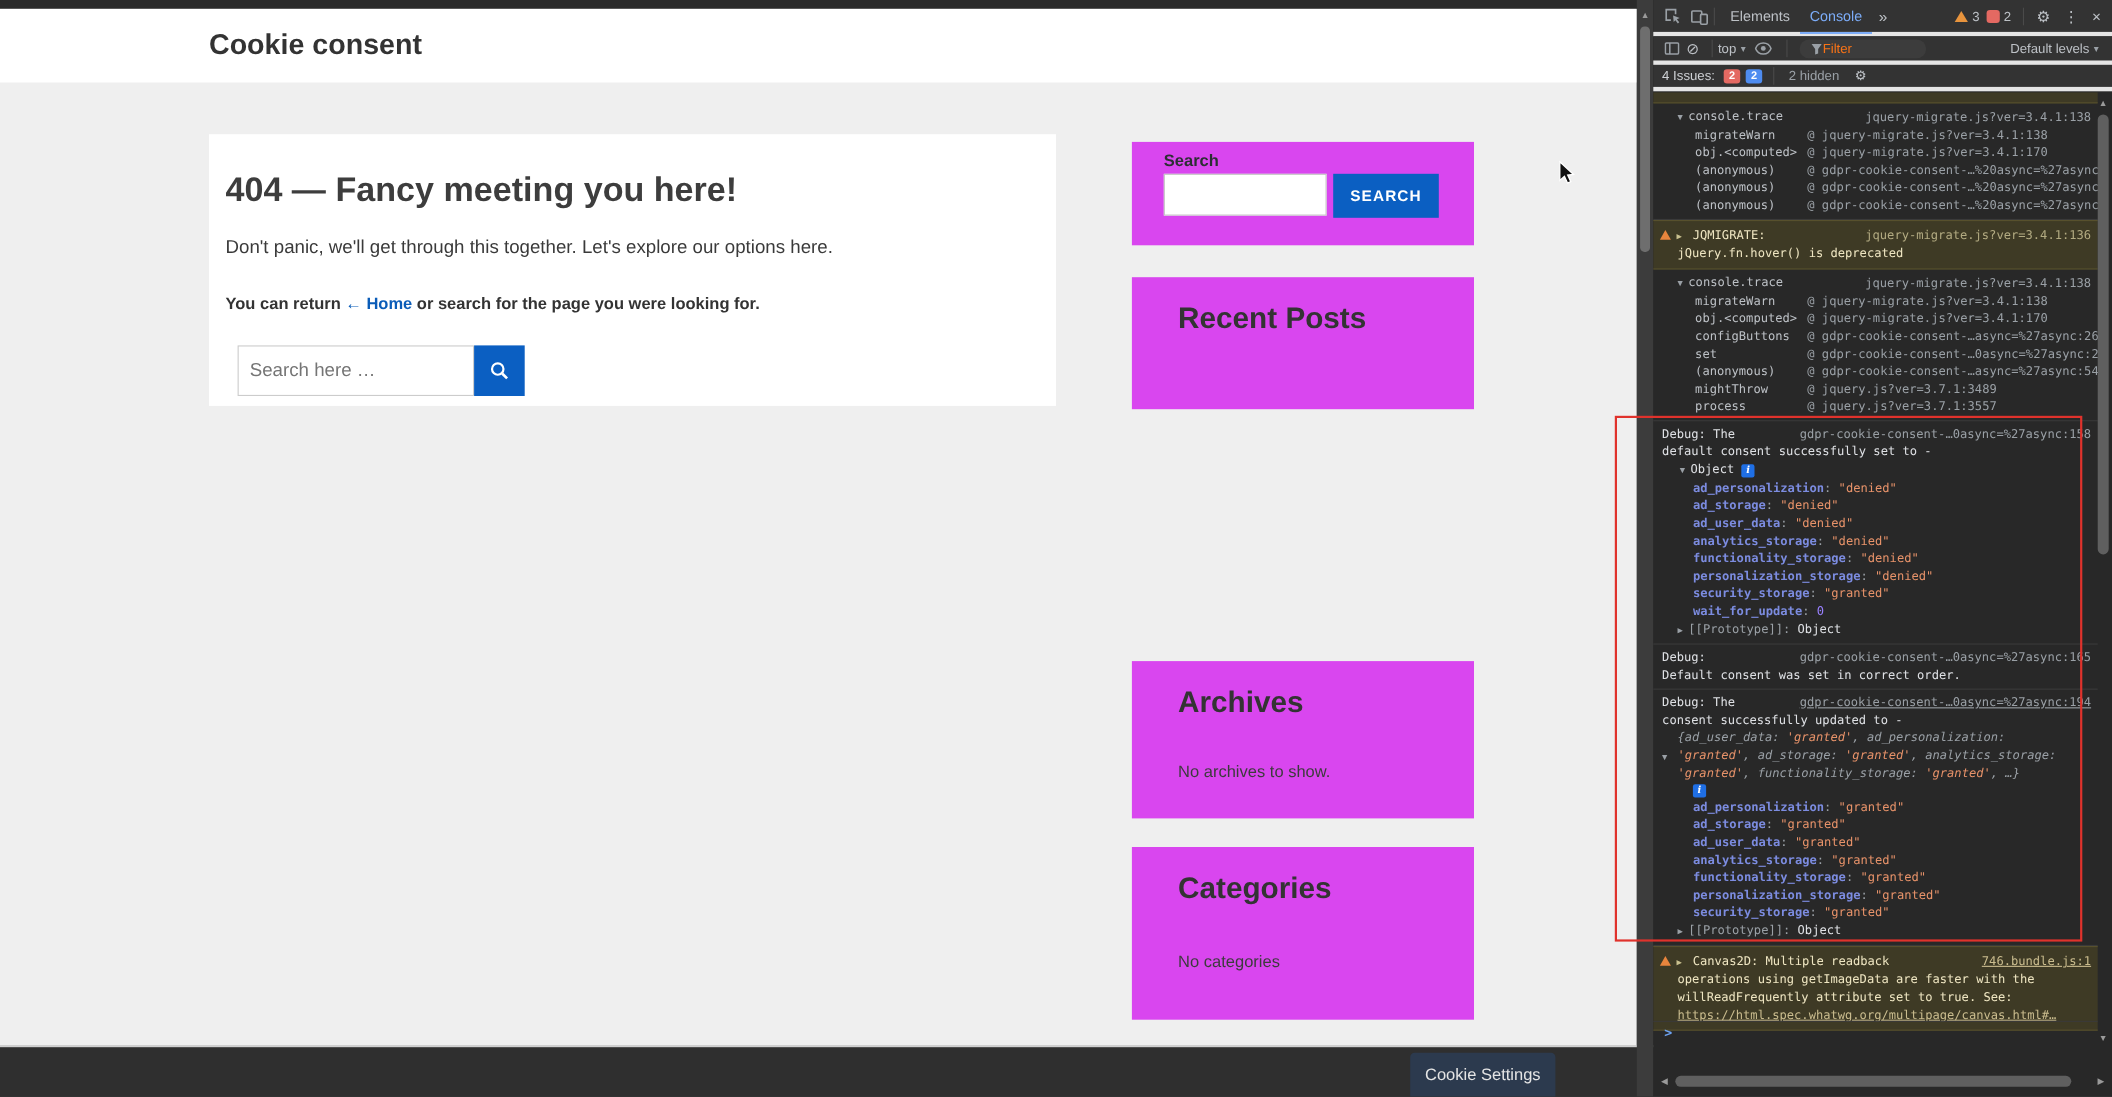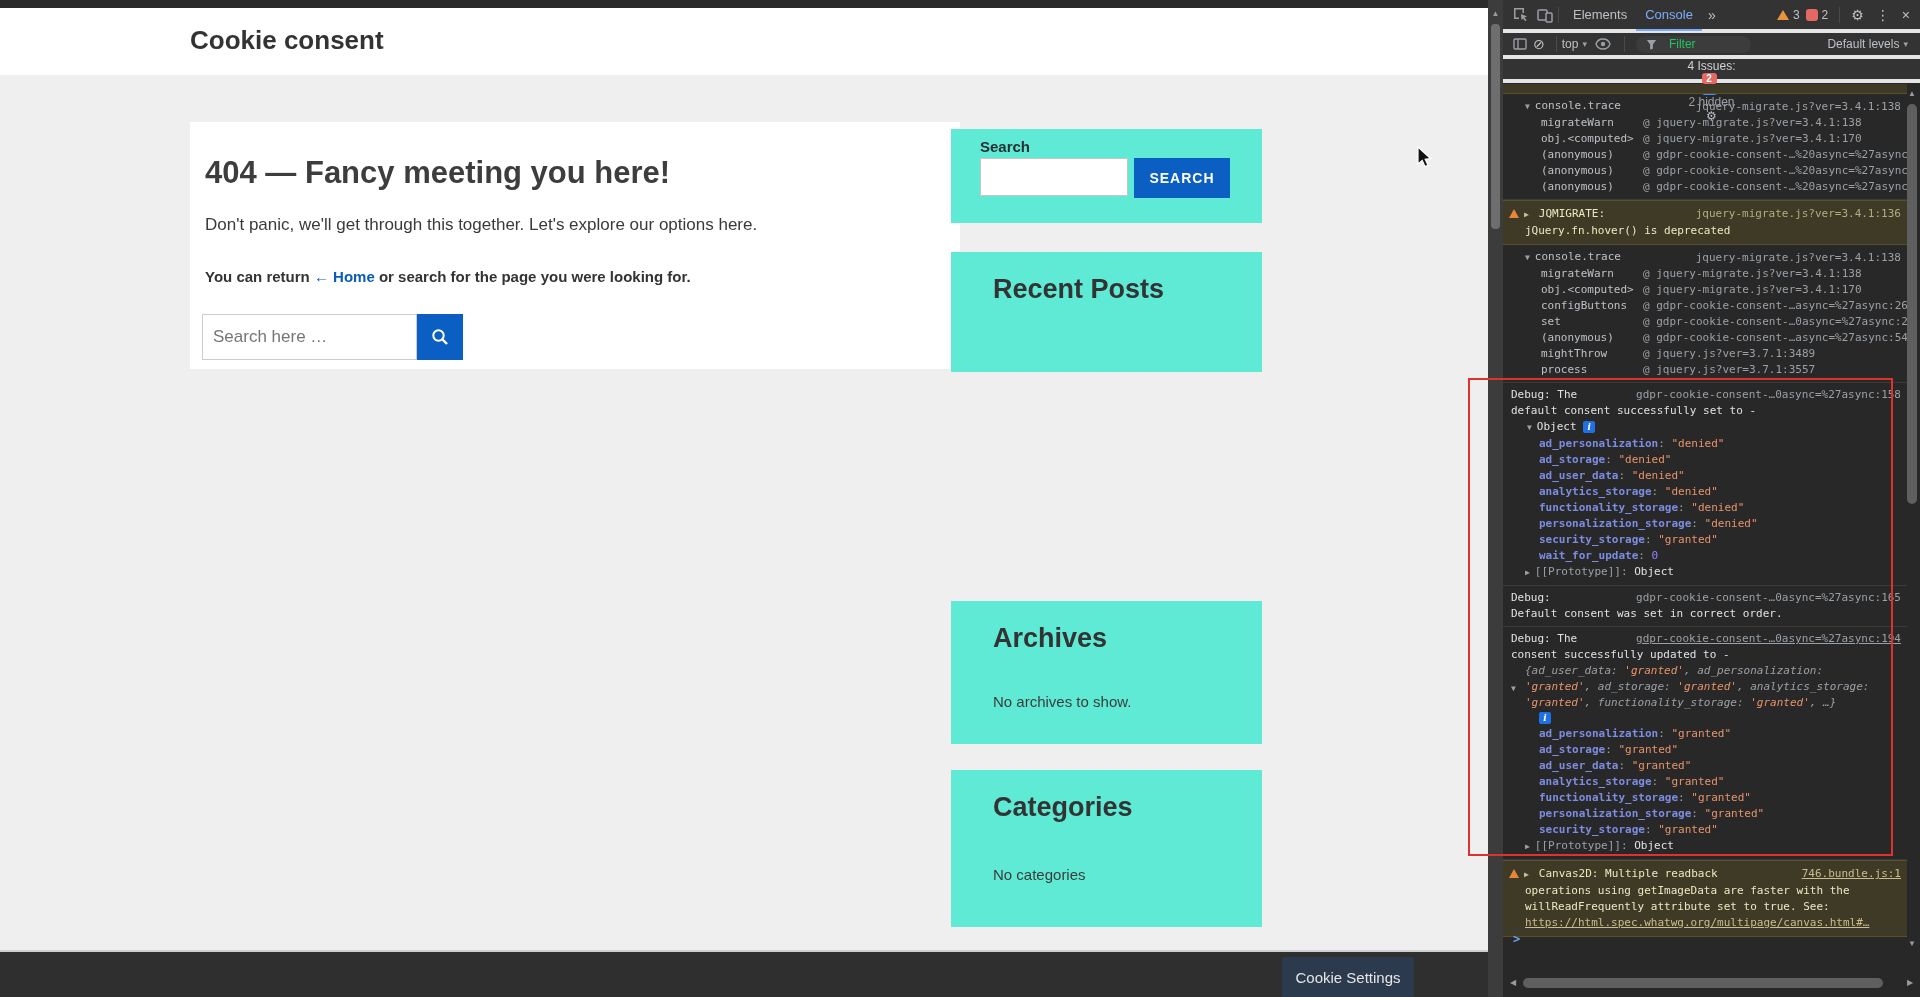--- a/index.html
+++ b/index.html
@@ -14,27 +14,27 @@
   #site-header{position:absolute;left:0;top:0;width:1488px;height:67px;background:#ffffff;}
   #site-title{position:absolute;left:190px;top:17px;font-size:26px;font-weight:bold;color:#333;}
   #main-nav{position:absolute;right:211px;top:23px;display:flex;gap:40px;}
   .nav-item{font-size:17px;font-weight:bold;color:#333;cursor:pointer;white-space:nowrap;}
 
   #error-card{position:absolute;left:190px;top:114px;width:770px;height:247px;background:#fff;}
   #error-title{position:absolute;left:15px;top:12px;font-size:31px;font-weight:bold;color:#3d3d3d;}
   #error-sub{position:absolute;left:15px;top:93px;font-size:17px;color:#3a3a3a;}
   #return-line{position:absolute;left:15px;top:146px;font-size:15px;font-weight:bold;color:#333;}
   #return-line a{color:#0a5cb8;text-decoration:none;}
-  #search404{position:absolute;left:12px;top:192px;display:flex;justify-content:center;}
+  #search404{position:absolute;left:26px;top:192px;display:flex;justify-content:center;}
   #search404 input{width:203px;height:44px;border:1px solid #ccc;font-size:17px;color:#444;
     padding:0 0 0 10px;outline:none;background:#fff;font-family:"Liberation Sans",sans-serif;}
   #search404 button{width:46px;height:46px;background:#0b5fc2;border:none;cursor:pointer;
     display:flex;align-items:center;justify-content:center;}
 
-  .card{position:absolute;left:951px;width:311px;background:#5eead4;}
+  .card{position:absolute;left:1029px;width:311px;background:#d946ef;}
   #card-search{top:121px;height:94px;}
   #search-label{position:absolute;left:29px;top:9px;font-size:15px;font-weight:bold;color:#2b2f33;}
   #search-side-input{position:absolute;left:29px;top:29px;width:136px;height:36px;border:1px solid #c6c6c6;
     background:#fff;font-size:15px;padding:0 5px;outline:none;}
   #search-side-btn{position:absolute;left:183px;top:29px;width:96px;height:40px;background:#0b5fc2;border:none;
     color:#fff;font-size:14px;font-weight:bold;letter-spacing:1px;cursor:pointer;font-family:"Liberation Sans",sans-serif;}
   #card-posts{top:244px;height:120px;}
   #card-comments{top:396px;height:168px;}
   #card-archives{top:593px;height:143px;}
   #card-categories{top:762px;height:157px;}
@@ -52,33 +52,33 @@
   
   #page-scrollbar{position:absolute;left:1488px;top:0;width:15px;height:997px;background:#3c3c3c;}
   #page-scroll-up{position:absolute;left:0;top:8px;width:15px;height:12px;color:#9a9a9a;font-size:8px;text-align:center;line-height:12px;}
   #page-scroll-thumb{position:absolute;left:3px;top:24px;width:9px;height:205px;background:#6e6e6e;border-radius:4px;}
 
   
   #devtools{position:absolute;left:1503px;top:0;width:417px;height:997px;background:#282828;color:#dfe1e5;}
   .dt-row{display:flex;align-items:center;background:#333;border-bottom:4px solid #e5e5e5;box-sizing:border-box;}
   #dt-row1{height:33px;}
   #dt-row2{height:26px;font-size:12px;color:#bdc1c6;}
-  #dt-row3{height:24px;font-size:12px;color:#cfd2d6;flex-direction:column;}
+  #dt-row3{height:24px;font-size:12px;color:#cfd2d6;}
   .dt-icon{color:#9aa0a6;display:flex;align-items:center;justify-content:center;cursor:pointer;}
   .dt-sep{width:1px;height:16px;background:#4a4a4a;margin:0 5px;}
   .dt-tab{padding:0 9px;height:33px;line-height:33px;font-size:13px;color:#bdc1c6;cursor:pointer;white-space:nowrap;}
   .dt-tab.active{color:#7cacf8;box-shadow:inset 0 -2px 0 #7cacf8;}
   .spacer{flex:1;}
   .tri-warn{width:0;height:0;border-left:6px solid transparent;border-right:6px solid transparent;border-bottom:10px solid #e8943d;}
   .count{font-size:12px;color:#bdc1c6;margin:0 6px 0 4px;}
   .err-sq{width:12px;height:12px;background:#e46962;border-radius:3px;}
   .glyph{font-size:14px;color:#bdc1c6;padding:0 6px;cursor:pointer;}
   .caret{font-size:9px;color:#9aa0a6;margin-left:4px;}
-  #filter-pill{background:#3c3c3c;border-radius:12px;height:17px;padding:0 10px;color:#22c55e;
-    display:flex;align-items:center;gap:12px;margin:0 6px;min-width:95px;cursor:text;text-align:right;}
+  #filter-pill{background:#3c3c3c;border-radius:12px;height:17px;padding:0 10px;color:#f97316;
+    display:flex;align-items:center;gap:0;margin:0 6px;min-width:95px;cursor:text;text-align:right;}
   .issue-badge{min-width:9px;height:13px;border-radius:3px;font-size:10px;color:#fff;
     display:inline-flex;align-items:center;justify-content:center;padding:0 3px;margin-right:5px;font-weight:bold;}
   .badge-red{background:#e46962;}
   .badge-blue{background:#4e8cf0;}
 
   
   #log{position:absolute;left:0;top:84px;width:404px;font-family:"DejaVu Sans Mono",monospace;
     font-size:11px;line-height:16px;color:#dfe1e5;}
   .entry{border-bottom:1px solid #3a3a3a;padding:4px 6px 4px 0;}
   .sliver{height:9px;background:#3e3a25;border-bottom:1px solid #57502d;}

